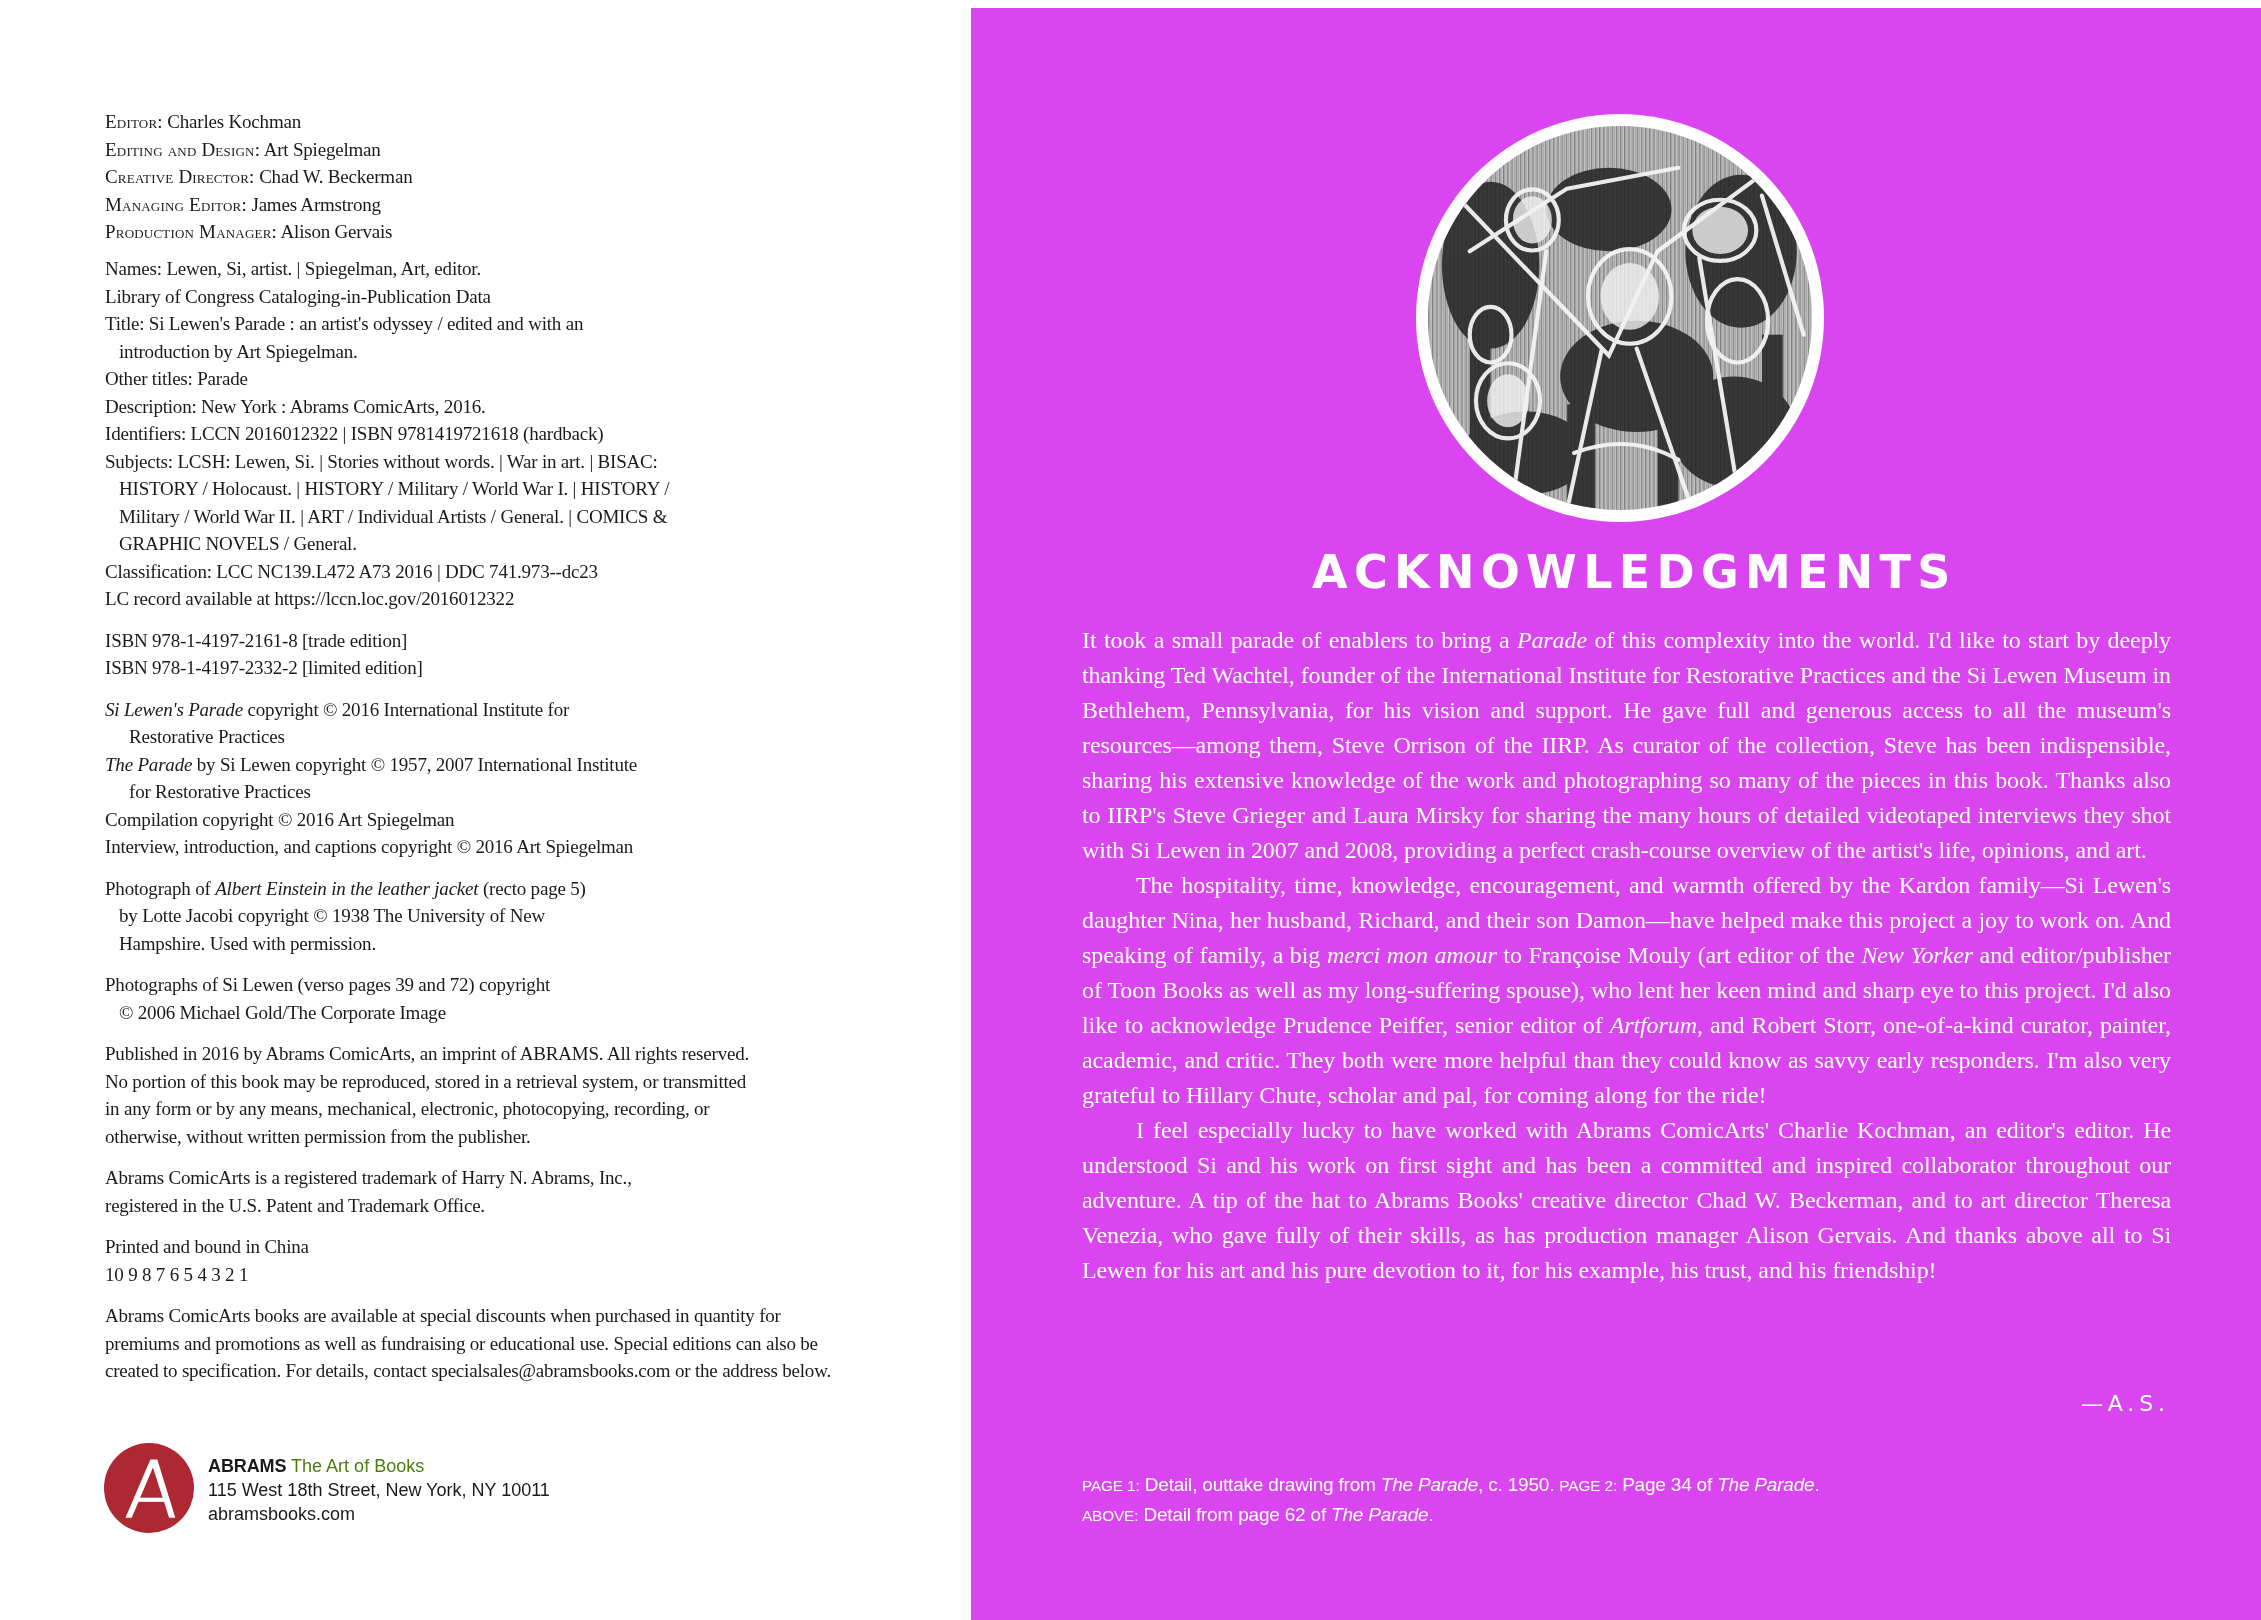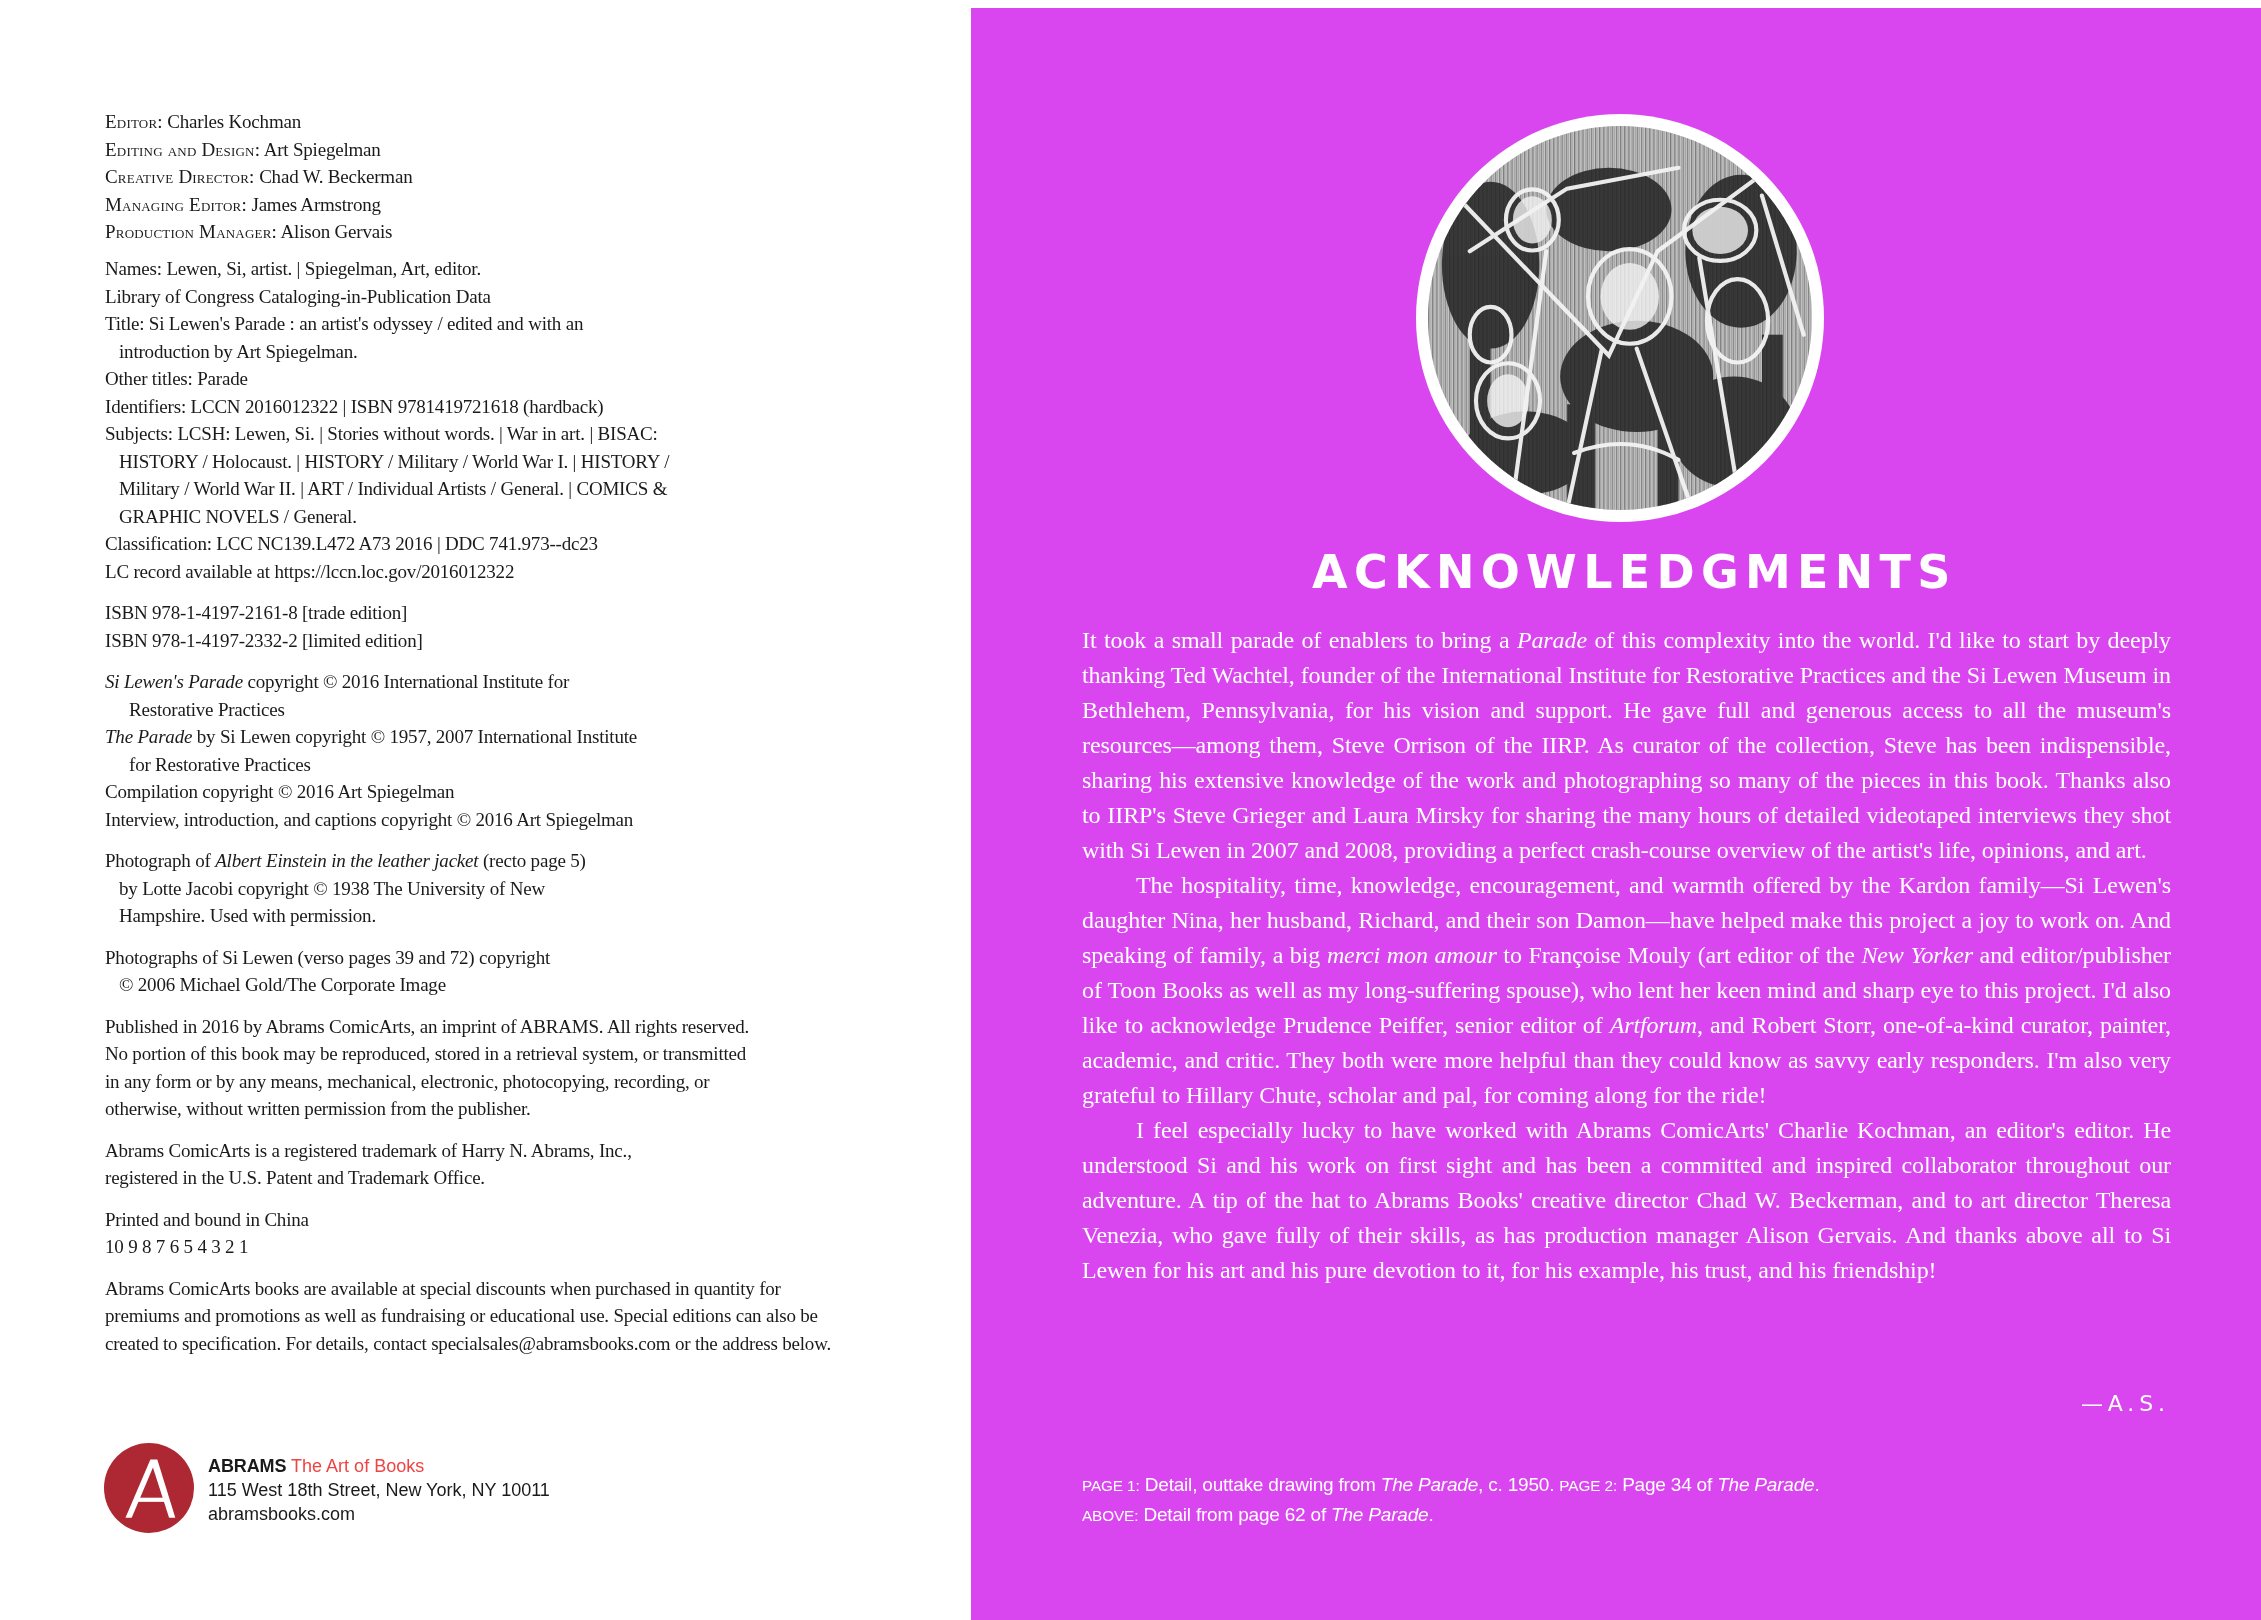--- a/index.html
+++ b/index.html
@@ -34,21 +34,21 @@
     width: 90px; height: 90px; border-radius: 50%;
     background: #ad2832;
   }
   .publisher-logo svg { position: absolute; left: 0; top: 0; }
   .publisher-info {
     position: absolute; left: 208px; top: 1446px;
     font-family: "Liberation Sans", "DejaVu Sans", sans-serif;
     font-size: 18px; line-height: 24px; color: #1a1a1a;
   }
   .pub-name { font-weight: bold; letter-spacing: -0.1px; }
-  .pub-tagline { color: #ef4444; }
+  .pub-tagline { color: #4d7c0f; }
 
   
   .page-right {
     position: relative;
     width: 1290px; height: 1620px;
     background: #d946ef;
     color: #ffffff;
   }
   .art-circle {
     position: absolute; left: 445px; top: 106px;
@@ -105,20 +105,21 @@
         <div class="credit-line"><span class="credit-role">Managing Editor:</span> <span>James Armstrong</span></div>
         <div class="credit-line"><span class="credit-role">Production Manager:</span> <span>Alison Gervais</span></div>
       </div>
 
       <div class="cip-group">
         <div class="line">Names: Lewen, Si, artist. | Spiegelman, Art, editor.</div>
         <div class="line">Library of Congress Cataloging-in-Publication Data</div>
         <div class="line">Title: Si Lewen's Parade : an artist's odyssey / edited and with an</div>
         <div class="line indent">introduction by Art Spiegelman.</div>
         <div class="line">Other titles: Parade</div>
+        <div class="line">Description: New York : Abrams ComicArts, 2016.</div>
         <div class="line">Identifiers: LCCN 2016012322 | ISBN 9781419721618 (hardback)</div>
         <div class="line">Subjects: LCSH: Lewen, Si. | Stories without words. | War in art. | BISAC:</div>
         <div class="line indent">HISTORY / Holocaust. | HISTORY / Military / World War I. | HISTORY /</div>
         <div class="line indent">Military / World War II. | ART / Individual Artists / General. | COMICS &amp;</div>
         <div class="line indent">GRAPHIC NOVELS / General.</div>
         <div class="line">Classification: LCC NC139.L472 A73 2016 | DDC 741.973--dc23</div>
         <div class="line">LC record available at https://lccn.loc.gov/2016012322</div>
       </div>
 
       <div class="para">

